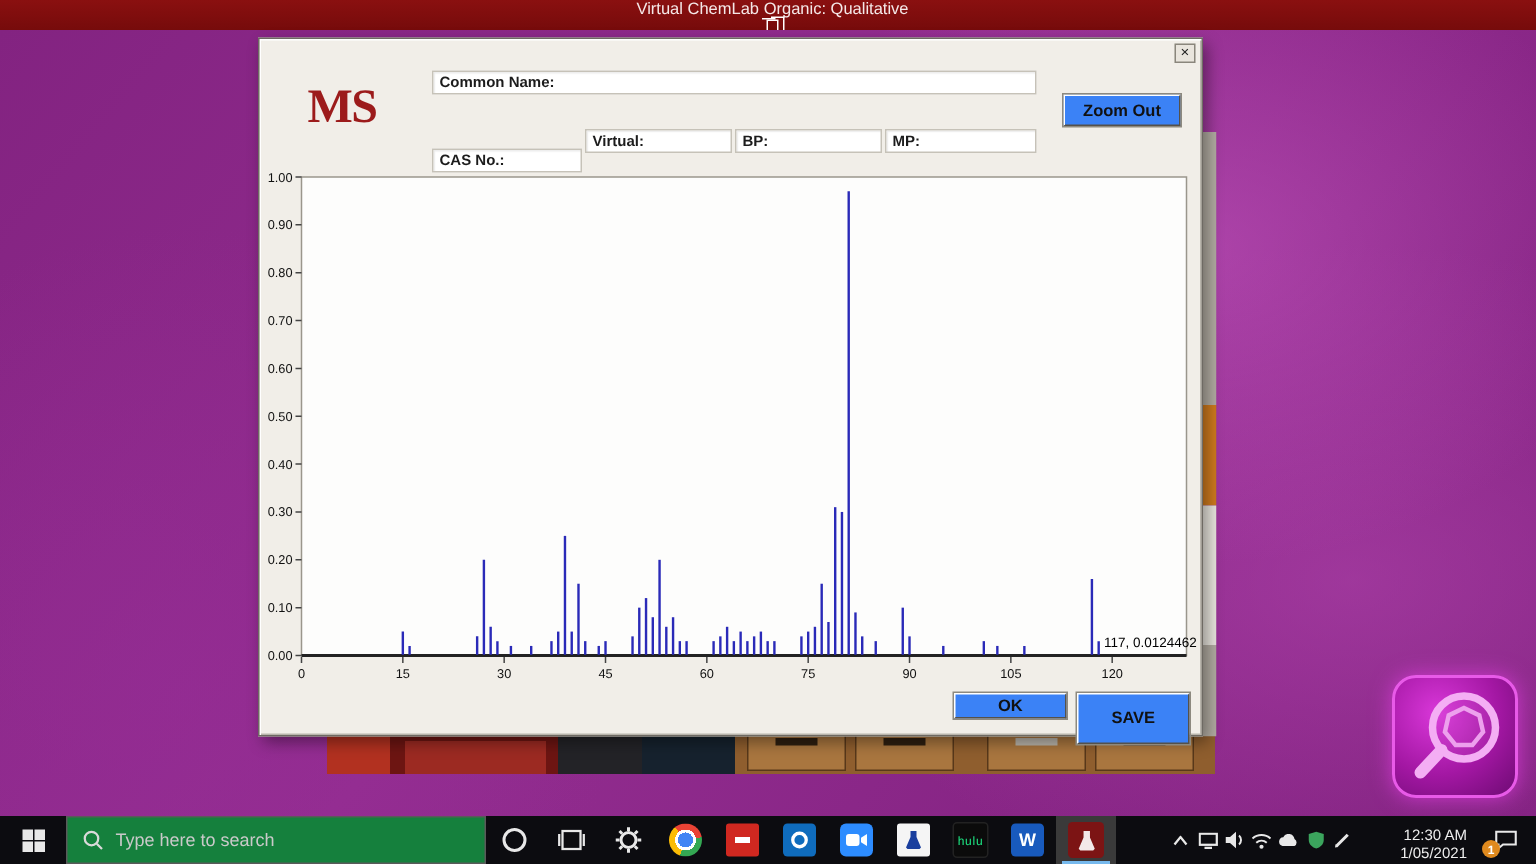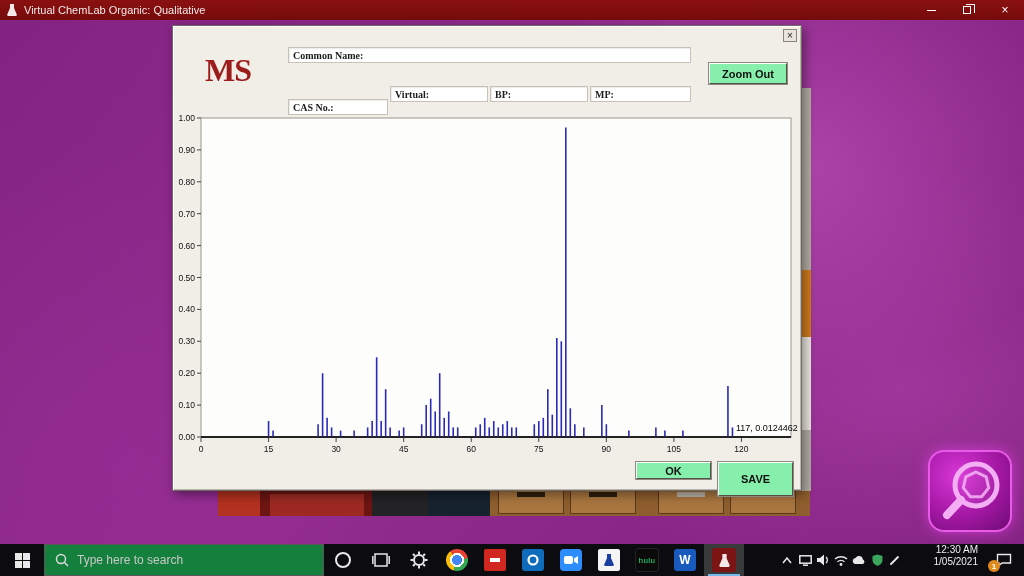--- a/index.html
+++ b/index.html
@@ -1,20 +1,20 @@
 <!DOCTYPE html>
 <html><head>
 <meta charset="utf-8">
 <style>
   * { margin:0; padding:0; box-sizing:border-box; font-family:"Liberation Sans","DejaVu Sans",sans-serif; }
   body { width:1024px; height:576px; overflow:hidden; }
   .screen { position:relative; width:1024px; height:576px; background:#000; overflow:hidden; }
 
   
-  .titlebar { position:absolute; left:0; top:0; width:1024px; height:20px; background:linear-gradient(#8a1010,#760b0b); display:flex; align-items:center; color:#f2e2e2; }
+  .titlebar { position:absolute; left:0; top:0; width:1024px; height:20px; background:linear-gradient(#8a1010,#760b0b); display:flex; align-items:center; color:#f2e2e2;flex-direction:column; }
   .titlebar .flask { margin-left:6px; }
   .titlebar .tb-title { font-size:11px; margin-left:6px; flex:1; color:#f5e8e8; }
   .tb-btn { width:30px; height:20px; display:flex; align-items:center; justify-content:center; color:#fff; font-size:12px; }
   .tb-min-glyph { width:9px; height:1px; background:#fff; }
   .tb-restore-glyph { width:8px; height:8px; border:1px solid #fff; position:relative; }
   .tb-restore-glyph::before { content:""; position:absolute; left:2px; top:-3px; width:8px; height:8px; border:1px solid #fff; border-bottom:none; border-left:none; }
 
   
   .desktop { position:absolute; left:0; top:20px; width:1024px; height:524px;
     background:
@@ -29,22 +29,22 @@
   .seg { position:absolute; top:0; height:30px; }
 
   .bg-strip { position:absolute; left:802px; top:88px; width:9px; height:403px; overflow:hidden; }
   .bg-strip div { position:absolute; left:0; width:9px; }
 
   
   .dialog { position:absolute; left:172px; top:25px; width:630px; height:466px; background:#f1eee8;
     border:1px solid #6e6a63; box-shadow:inset 1px 1px 0 #ffffff, inset -1px -1px 0 #b9b5ac, 3px 4px 10px rgba(0,0,0,.4); }
   .dlg-close { position:absolute; right:4px; top:3px; width:14px; height:13px; background:#e9e5dd; border:1px solid #8a867c; font-size:10px; line-height:11px; text-align:center; color:#222; }
   .ms-logo { position:absolute; left:32px; top:26px; font-family:"Liberation Serif","DejaVu Serif",serif; font-weight:bold; font-size:32px; color:#9c1b1b; letter-spacing:-1px; }
-  .field { position:absolute; background:#fff; border:1px solid #c6c2b8; box-shadow:inset 1px 1px 1px rgba(0,0,0,.08); font-size:10px; font-weight:bold; color:#1c1c1c; padding:2px 0 0 4px; height:16px;font-family:Liberation Serif, serif; }
-  .btn3d { position:absolute; background:#86efac; border:1px solid; border-color:#ffffff #55514a #55514a #ffffff; outline:1px solid #8d897f; font-weight:bold; font-size:11px; color:#111; text-align:center; display:flex; align-items:center; justify-content:center; }
+  .field { position:absolute; background:#fff; border:1px solid #c6c2b8; box-shadow:inset 1px 1px 1px rgba(0,0,0,.08); font-size:10px; font-weight:bold; color:#1c1c1c; padding:2px 0 0 4px; height:16px; }
+  .btn3d { position:absolute; background:#3b82f6; border:1px solid; border-color:#ffffff #55514a #55514a #ffffff; outline:1px solid #8d897f; font-weight:bold; font-size:11px; color:#111; text-align:center; display:flex; align-items:center; justify-content:center; }
   #spectrum-svg { position:absolute; left:0; top:0; }
 
   
   .magnifier { position:absolute; left:928px; top:450px; width:84px; height:82px; border-radius:16px;
     background:radial-gradient(circle at 35% 30%, #d937d9 0%, #a317a3 55%, #6f0b74 100%);
     border:2px solid #e85ae8; box-shadow:0 0 14px rgba(220,60,220,.8); }
 
   
   .taskbar { position:absolute; left:0; top:544px; width:1024px; height:32px; background:#0c0c10; display:flex; align-items:center; z-index:10; }
   .tcell { width:38px; height:32px; display:flex; align-items:center; justify-content:center; flex:0 0 auto; }
@@ -60,21 +60,21 @@
   .word-tile { width:22px; height:22px; background:#185abd; border-radius:3px; color:#fff; font-weight:bold; font-size:12px; display:flex; align-items:center; justify-content:center; }
   .outlook-tile { width:22px; height:22px; background:#0f6cbd; border-radius:3px; display:flex; align-items:center; justify-content:center; }
   .zoomapp-tile { width:22px; height:22px; background:#2d8cff; border-radius:4px; display:flex; align-items:center; justify-content:center; }
   .red-tile { width:22px; height:22px; background:#d02820; border-radius:2px; display:flex; align-items:center; justify-content:center; }
   .flaskblue-tile { width:22px; height:22px; background:#f5f5f5; border-radius:2px; display:flex; align-items:center; justify-content:center; }
   .flaskred-tile { width:24px; height:24px; background:#7c1414; display:flex; align-items:center; justify-content:center; }
   .chrome-ball { width:22px; height:22px; border-radius:50%;
     background:
       radial-gradient(circle at 50% 50%, #4285f4 0 5px, #ffffff 5px 7px, rgba(0,0,0,0) 7px),
       conic-gradient(from -40deg, #ea4335 0 120deg, #34a853 120deg 240deg, #fbbc05 240deg 360deg); }
-  .tray { margin-left:auto; display:flex; align-items:flex-start; }
+  .tray { margin-left:auto; display:flex; align-items:flex-end; }
   .tray-ic { width:18px; height:32px; display:flex; align-items:center; justify-content:center; flex:0 0 auto; }
   .clock { width:66px; text-align:right; color:#eee; font-size:10px; line-height:12px; margin:0 6px 0 8px; }
   .notif { width:40px; height:32px; position:relative; display:flex; align-items:center; justify-content:center; }
   .notif .badge { position:absolute; left:4px; bottom:4px; min-width:12px; height:12px; border-radius:6px; background:#e08a1e; color:#fff; font-size:8px; font-weight:bold; display:flex; align-items:center; justify-content:center; padding:0 2px; }
 </style>
 </head>
 <body>
 
 <div class="screen">
 

